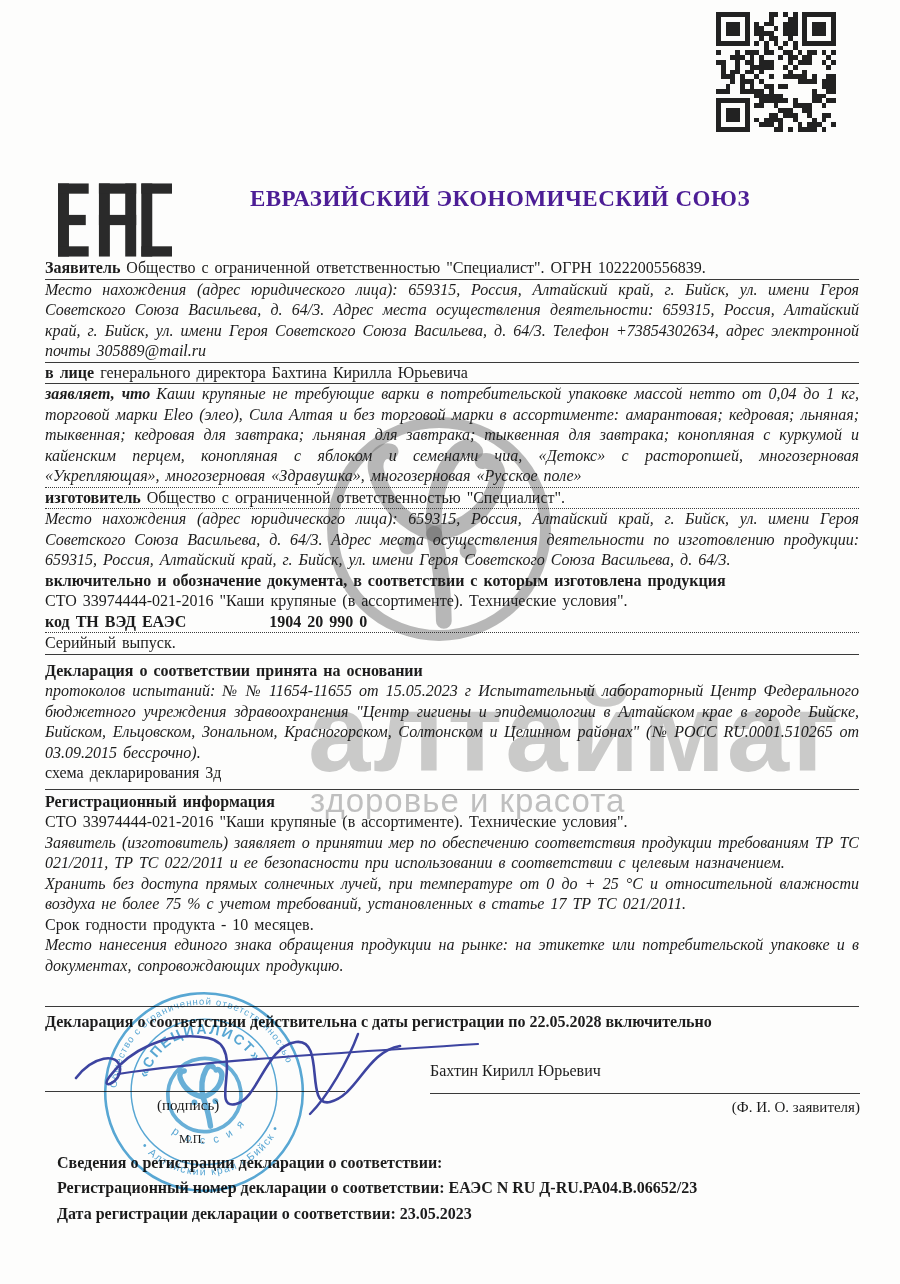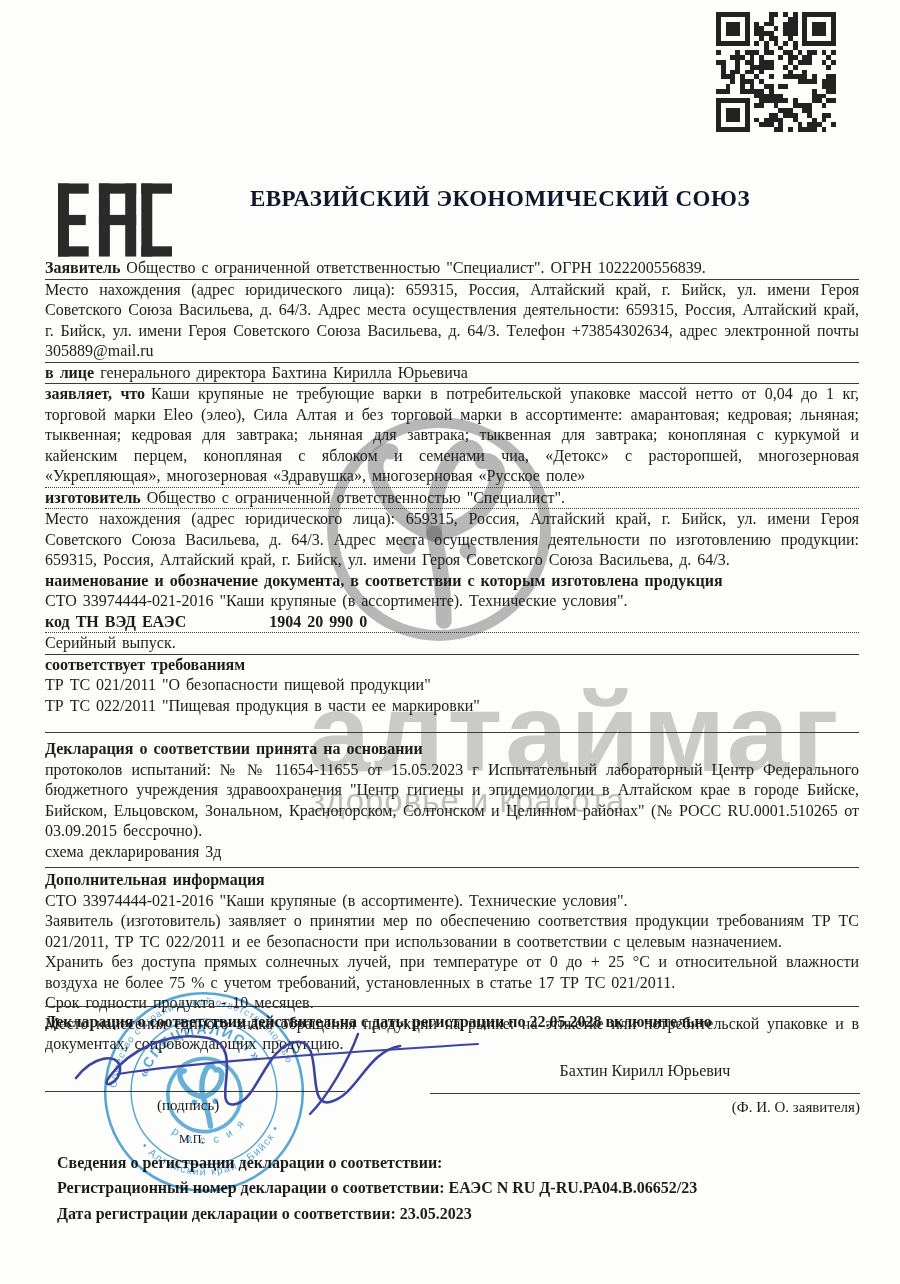--- a/index.html
+++ b/index.html
@@ -6,21 +6,21 @@
   .page{
     position:relative;width:900px;height:1284px;margin:0 auto;
     background:#fdfdfc;overflow:hidden;
     font-family:"Liberation Serif","DejaVu Serif",serif;color:#1c1c1c;
   }
   
   .qr{position:absolute;left:716px;top:12px;width:120px;height:120px;}
   .eac{position:absolute;left:58px;top:176px;width:114px;height:88px;color:#2a2a2a;}
   .title{
     position:absolute;left:170px;top:184px;width:660px;text-align:center;
-    font-size:23px;font-weight:bold;line-height:29px;letter-spacing:.5px;color:#0f172a;
+    font-size:23px;font-weight:bold;line-height:29px;letter-spacing:.5px;color:#4c1d95;
   }
   
   .wm-logo{position:absolute;left:318px;top:408px;width:242px;height:242px;color:rgba(125,125,125,.55);z-index:1;}
   .wm-brand{
     position:absolute;left:308px;top:668px;width:600px;z-index:1;
     font-family:"Liberation Sans","DejaVu Sans",sans-serif;
     font-size:112px;font-weight:bold;letter-spacing:3px;color:rgba(130,130,130,.42);
     white-space:nowrap;
   }
   .wm-tagline{
@@ -30,37 +30,37 @@
   }
   
   .content{
     position:absolute;left:45px;top:258px;width:814px;z-index:2;
     font-size:16px;line-height:20.5px;word-spacing:2px;
   }
   .row{position:relative;}
   .lb{font-weight:bold;margin-right:6px;text-align:right;}
   .solid-b{border-bottom:1px solid #3a3a3a;}
   .dot-b{border-bottom:1px dotted #3a3a3a;}
-  .just{text-align:justify;}
+  .just{text-align:justify;font-style:italic;}
   .tnved{display:flex;gap:15px;}
   .tnved .val{margin-left:62px;font-weight:bold;}
   .conf-block{padding-bottom:16px;}
   .basis-block{padding-top:6px;padding-bottom:5px;}
   .addl-block{padding-top:2px;padding-bottom:10px;}
   
   .bottom{
     position:absolute;left:45px;top:1006px;width:814px;z-index:2;
     font-size:16px;line-height:20.5px;
   }
   .validity{border-top:1px solid #3a3a3a;padding-top:5px;font-weight:bold;}
   .sig-area{position:relative;height:120px;}
   .sig-line-left{position:absolute;left:0;top:58px;width:300px;border-top:1px solid #3a3a3a;}
   .sig-caption{position:absolute;left:112px;top:62px;font-size:15px;}
   .mp{position:absolute;left:134px;top:96px;font-size:12px;}
-  .fio-name{position:absolute;left:385px;top:28px;width:430px;text-align:center;}
+  .fio-name{position:absolute;left:385px;top:28px;width:430px;text-align:left;}
   .sig-line-right{position:absolute;left:385px;top:60px;width:430px;border-top:1px solid #3a3a3a;}
   .fio-caption{position:absolute;left:385px;top:64px;width:430px;text-align:right;font-size:15px;}
   .reg-block{padding-left:12px;font-weight:bold;}
   .reg-block .r{margin-top:5px;}
   
   .stamp{position:absolute;left:100px;top:988px;width:208px;height:208px;z-index:3;
          opacity:.92;mix-blend-mode:multiply;transform:rotate(-8deg);color:#4ba1d3;}
   .autograph{position:absolute;left:58px;top:1016px;width:450px;height:115px;z-index:4;color:#3d44a0;}
   svg{display:block;}
 </style>
@@ -356,50 +356,45 @@
 
     <div class="row dot-b">
       <span class="lb">изготовитель</span><span>Общество с ограниченной ответственностью "Специалист".</span>
     </div>
 
     <div class="row just">
       <span>Место нахождения (адрес юридического лица): 659315, Россия, Алтайский край, г. Бийск, ул. имени Героя Советского Союза Васильева, д. 64/3. Адрес места осуществления деятельности по изготовлению продукции: 659315, Россия, Алтайский край, г. Бийск, ул. имени Героя Советского Союза Васильева, д. 64/3.</span>
     </div>
 
     <div class="row">
-      <span class="lb">наименование и обозначение документа, в соответствии с которым изготовлена продукция</span>
+      <span class="lb">включительно и обозначение документа, в соответствии с которым изготовлена продукция</span>
     </div>
 
     <div class="row">
       <span>СТО 33974444-021-2016  "Каши крупяные (в ассортименте). Технические условия".</span>
     </div>
 
     <div class="row dot-b tnved">
       <span class="lb">код ТН ВЭД ЕАЭС</span>
       <span class="val">1904 20 990 0</span>
     </div>
 
     <div class="row solid-b">
       <span>Серийный выпуск.</span>
     </div>
 
-    <div class="row solid-b conf-block">
-      <div><span class="lb">соответствует требованиям</span></div>
-      <div>ТР ТС 021/2011 "О безопасности пищевой продукции"</div>
-      <div>ТР ТС 022/2011 "Пищевая продукция в части ее маркировки"</div>
-    </div>
 
     <div class="row solid-b basis-block">
       <div><span class="lb">Декларация о соответствии принята на основании</span></div>
       <div class="just">протоколов испытаний: № № 11654-11655 от 15.05.2023 г Испытательный лабораторный  Центр Федерального бюджетного учреждения здравоохранения "Центр гигиены и эпидемиологии в Алтайском крае в городе Бийске, Бийском, Ельцовском, Зональном, Красногорском, Солтонском и Целинном районах" (№ РОСС  RU.0001.510265 от 03.09.2015 бессрочно).</div>
       <div>схема декларирования 3д</div>
     </div>
 
     <div class="row addl-block">
-      <div><span class="lb">Дополнительная информация</span></div>
+      <div><span class="lb">Регистрационный информация</span></div>
       <div>СТО 33974444-021-2016  "Каши крупяные (в ассортименте). Технические условия".</div>
       <div class="just">Заявитель (изготовитель) заявляет о принятии мер по обеспечению соответствия продукции требованиям  ТР ТС 021/2011, ТР ТС 022/2011 и ее безопасности при использовании в соответствии с целевым назначением.</div>
       <div class="just">Хранить без доступа прямых солнечных лучей, при температуре от 0 до + 25 °С и относительной влажности воздуха не более 75 % с учетом требований, установленных в статье 17 ТР ТС 021/2011.</div>
       <div>Срок годности продукта - 10 месяцев.</div>
       <div class="just">Место нанесения единого знака обращения продукции на рынке: на этикетке или потребительской упаковке и в документах, сопровождающих продукцию.</div>
     </div>
   </div>
 
   <div class="bottom">
     <div class="validity">Декларация о соответствии  действительна с даты регистрации по 22.05.2028 включительно</div>

